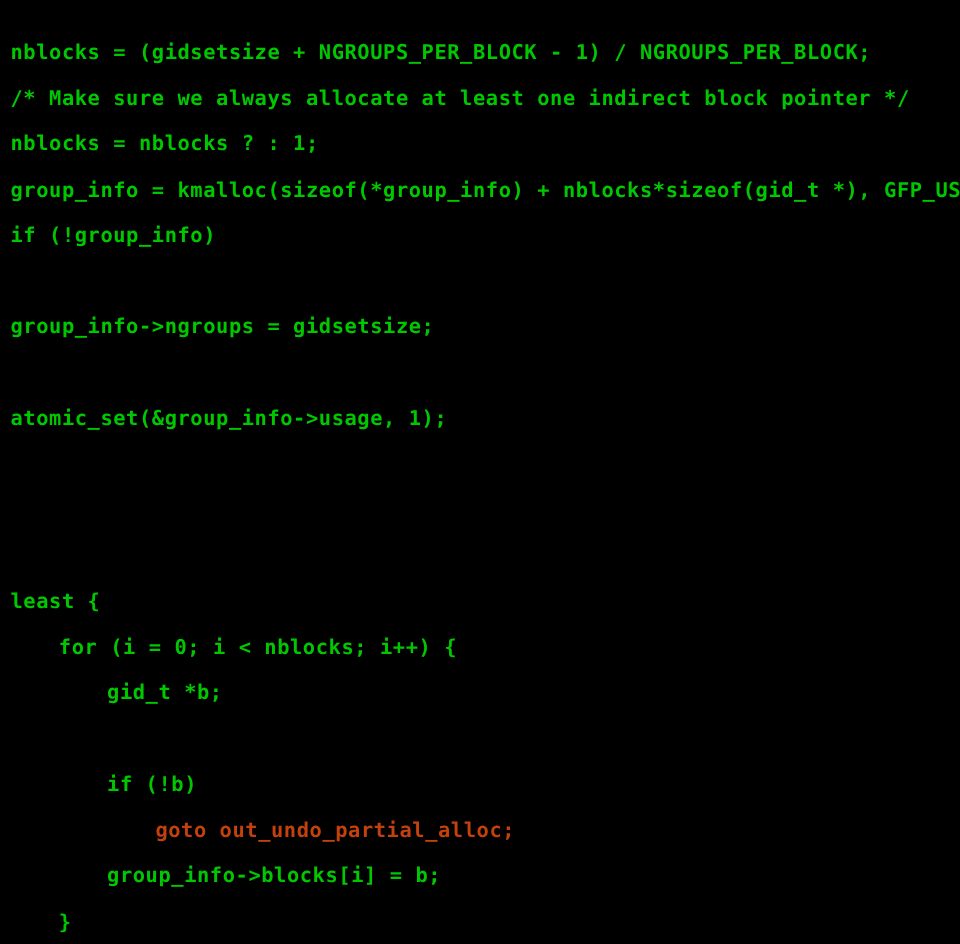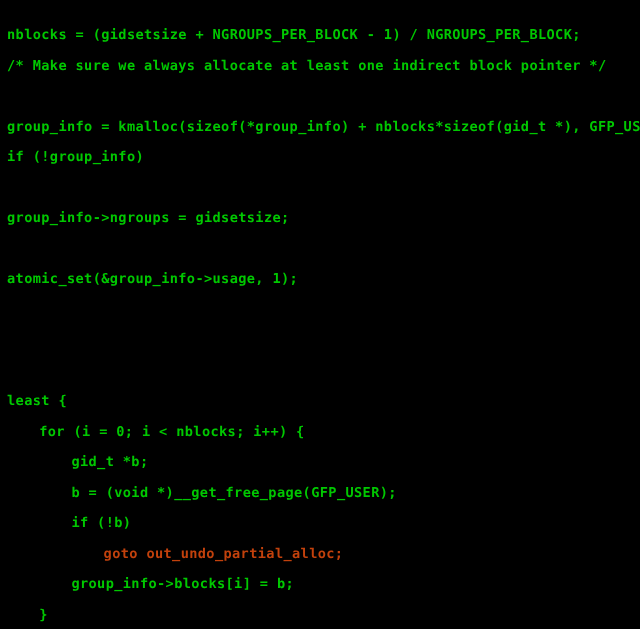--- a/index.html
+++ b/index.html
@@ -35,25 +35,25 @@
     color: #00c800;
     text-rendering: geometricPrecision;
   }
 </style>
 </head>
 <body>
 
 <div id="code-viewer" style="background: rgb(0, 0, 0);">
     <div class="code-line" style="top: 25px; left: 7px; color: rgb(0, 200, 0);">nblocks = (gidsetsize + NGROUPS_PER_BLOCK - 1) / NGROUPS_PER_BLOCK;</div>
     <div class="code-line" style="top: 55.5px; left: 7px; color: rgb(0, 200, 0);">/* Make sure we always allocate at least one indirect block pointer */</div>
+    <div class="code-line" style="top: 86px; left: 7px; color: rgb(0, 200, 0);">nblocks = nblocks ? : 1;</div>
     <div class="code-line" style="top: 116.5px; left: 7px; color: rgb(0, 200, 0);">group_info = kmalloc(sizeof(*group_info) + nblocks*sizeof(gid_t *), GFP_USER);</div>
     <div class="code-line" style="top: 147px; left: 7px; color: rgb(0, 200, 0);">if (!group_info)</div>
     <div class="code-line" style="top: 208px; left: 7px; color: rgb(0, 200, 0);">group_info-&gt;ngroups = gidsetsize;</div>
     <div class="code-line" style="top: 269px; left: 7px; color: rgb(0, 200, 0);">atomic_set(&amp;group_info-&gt;usage, 1);</div>
     <div class="code-line" style="top: 391px; left: 7px; color: rgb(0, 200, 0);">least {</div>
     <div class="code-line" style="top: 421.5px; left: 39.2px; color: rgb(0, 200, 0);">for (i = 0; i &lt; nblocks; i++) {</div>
     <div class="code-line" style="top: 452px; left: 71.4px; color: rgb(0, 200, 0);">gid_t *b;</div>
-    <div class="code-line" style="top: 482.5px; left: 71.4px; color: rgb(0, 200, 0);">b = (void *)__get_free_page(GFP_USER);</div>
     <div class="code-line" style="top: 513px; left: 71.4px; color: rgb(0, 200, 0);">if (!b)</div>
     <div class="code-line" style="top: 543.5px; left: 103.6px; color: #c2410c;">goto out_undo_partial_alloc;</div>
     <div class="code-line" style="top: 574px; left: 71.4px; color: rgb(0, 200, 0);">group_info-&gt;blocks[i] = b;</div>
     <div class="code-line" style="top: 604.5px; left: 39.2px; color: rgb(0, 200, 0);">}</div>
   </div>
 
 </body></html>

